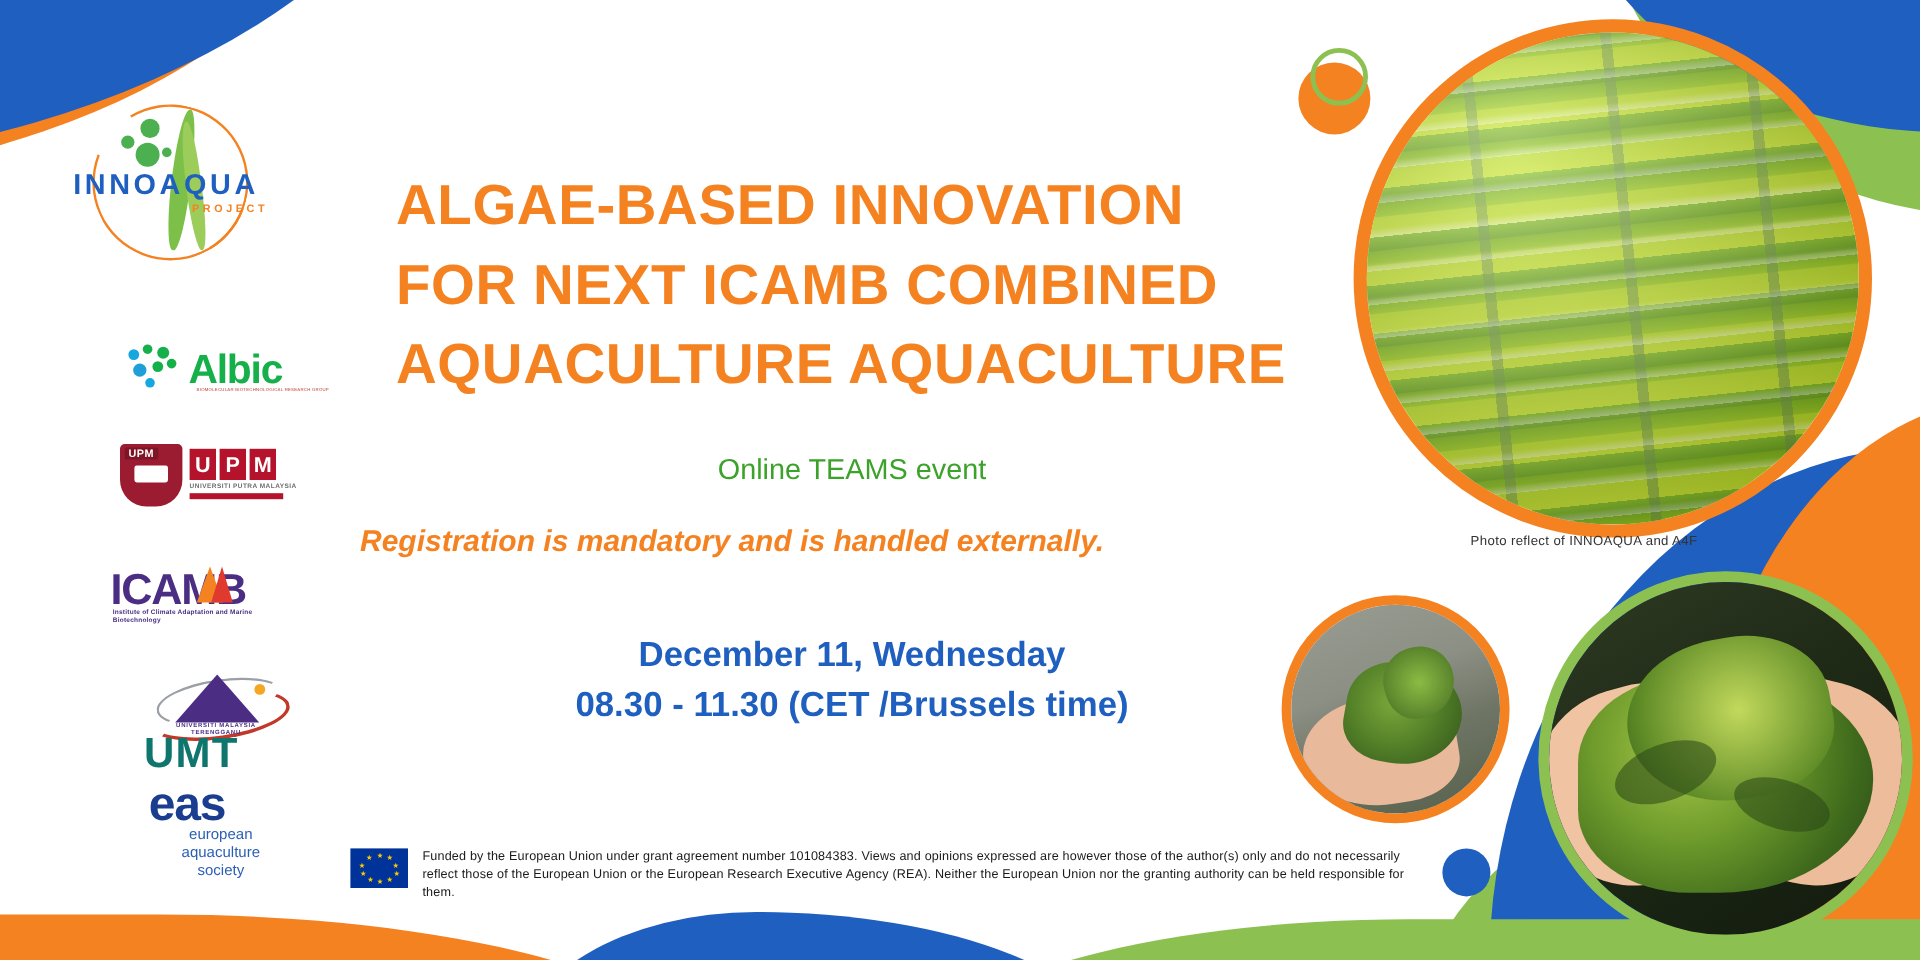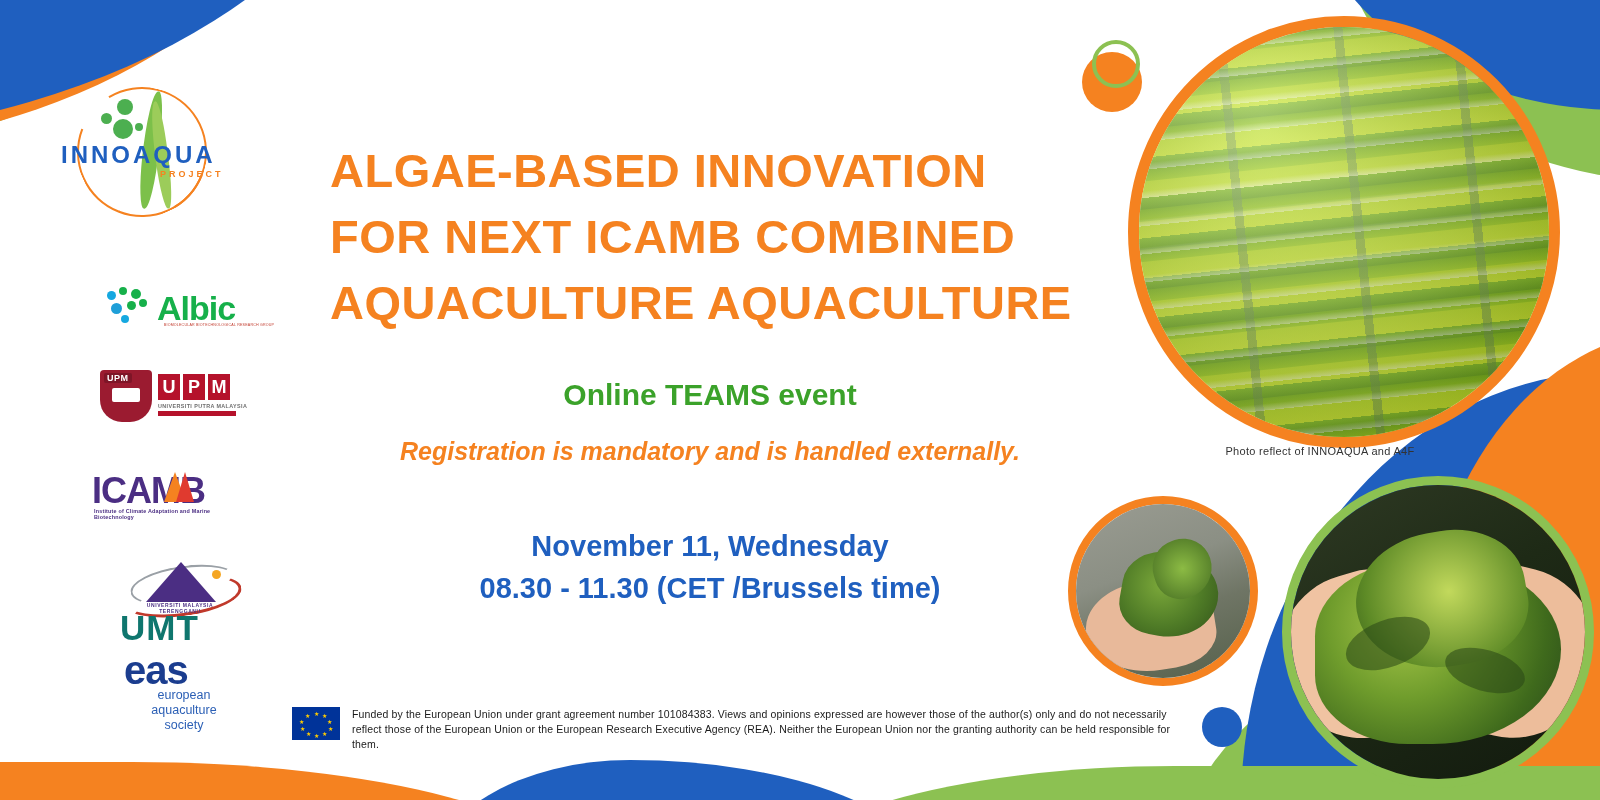--- a/index.html
+++ b/index.html
@@ -72,22 +72,22 @@
 
   
   .eas{position:absolute;left:118px;top:648px;width:130px;height:80px;}
   .eas-word{position:absolute;left:6px;top:0;font-size:40px;font-weight:700;color:#1b3d8f;letter-spacing:-1px;}
   .eas-lines{position:absolute;left:14px;top:40px;font-size:12.5px;color:#2b5fb5;line-height:15px;font-weight:400;text-align:center;width:104px;}
 
   
   .headline{position:absolute;left:330px;top:138px;width:760px;color:#f58220;
             font-size:47px;font-weight:700;line-height:66px;letter-spacing:.5px;}
   .teams{position:absolute;left:330px;top:378px;width:760px;text-align:center;color:#3ba22a;
-         font-size:30px;font-weight:700;}
-  .regnote{position:absolute;left:300px;top:437px;width:820px;text-align:center;color:#f58220;
+         font-size:24px;font-weight:400;}
+  .regnote{position:absolute;left:300px;top:437px;width:820px;color:#f58220;
            font-size:25px;font-weight:700;font-style:italic;}
   .datetime{position:absolute;left:330px;top:525px;width:760px;text-align:center;color:#1f5fbf;
             font-size:29px;font-weight:700;line-height:42px;}
 
   
   .photo-main{position:absolute;left:1128px;top:16px;width:432px;height:432px;border-radius:50%;
               border:11px solid #f58220;box-sizing:border-box;overflow:hidden;}
   .pbr{position:absolute;inset:0;background:
       repeating-linear-gradient(-6deg,
         #c8e62a 0px,#b9dd22 16px,
@@ -221,21 +221,21 @@
   <div class="headline">
     <div>ALGAE-BASED INNOVATION</div>
     <div>FOR NEXT ICAMB COMBINED</div>
     <div>AQUACULTURE AQUACULTURE</div>
   </div>
 
   <div class="teams">Online TEAMS event</div>
   <div class="regnote">Registration is mandatory and is handled externally.</div>
 
   <div class="datetime">
-    <div>November 11, Wednesday</div>
+    <div>December 11, Wednesday</div>
     <div>08.30 - 11.30 (CET /Brussels time)</div>
   </div>
 
   <div class="photo-main">
     <div class="pbr"></div>
     <div class="pbr-struts"></div>
     <div class="pbr-gloss"></div>
     <div class="pbr-shade"></div>
   </div>
   <div class="photo-cred">Photo reflect of INNOAQUA and A4F</div>

